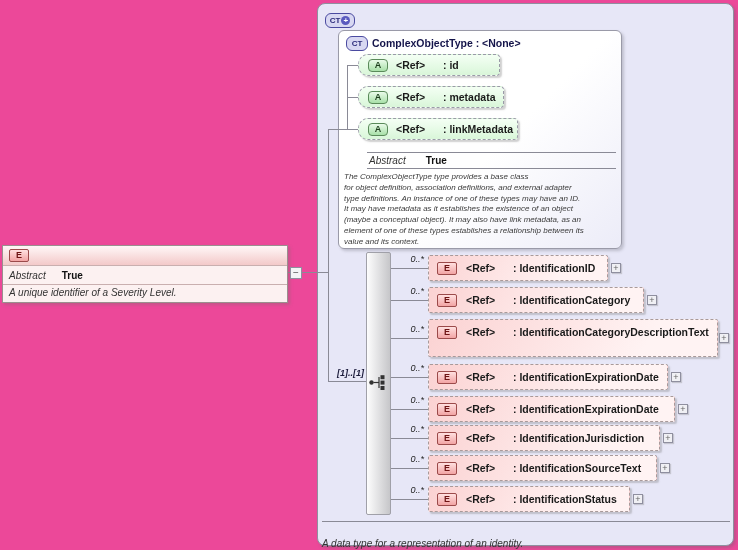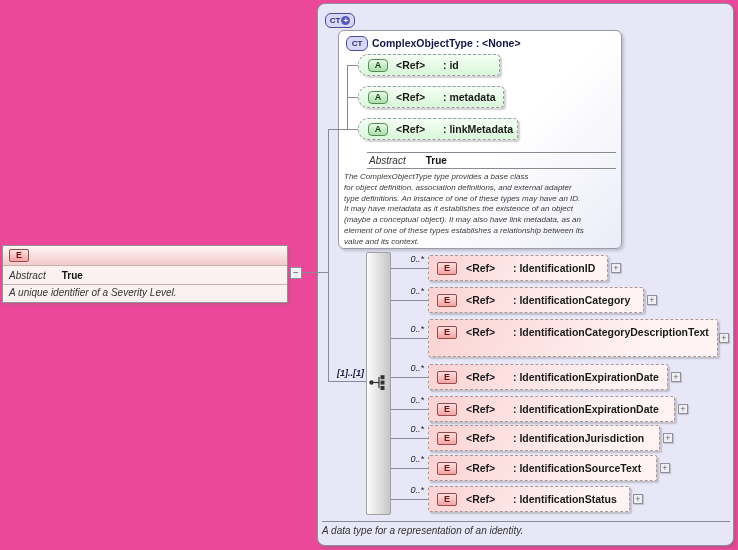--- a/index.html
+++ b/index.html
@@ -112,21 +112,21 @@
     border:1px solid #a0a0a8;background:linear-gradient(to right,#fdfdfd,#c6c6c9);
     border-radius:2px;
   }
   .seq-icon{position:absolute;left:368px;top:374px;}
   .occur-label{
     position:absolute;left:330px;top:368px;width:34px;text-align:right;
     font-size:9px;font-weight:bold;font-style:italic;color:#1c1c3c;
   }
   .annotation-row{
     position:absolute;left:322px;top:521px;width:408px;
-    border-top:1px solid #8a8a96;padding-top:3px;
+    border-top:1px solid #8a8a96;padding-top:16px;
     font-size:10px;font-style:italic;color:#333;
   }
 </style>
 </head>
 <body>
 
 <div id="canvas">
 
   <div class="outer-box">
     <div style="position:absolute;left:7px;top:5px;">

